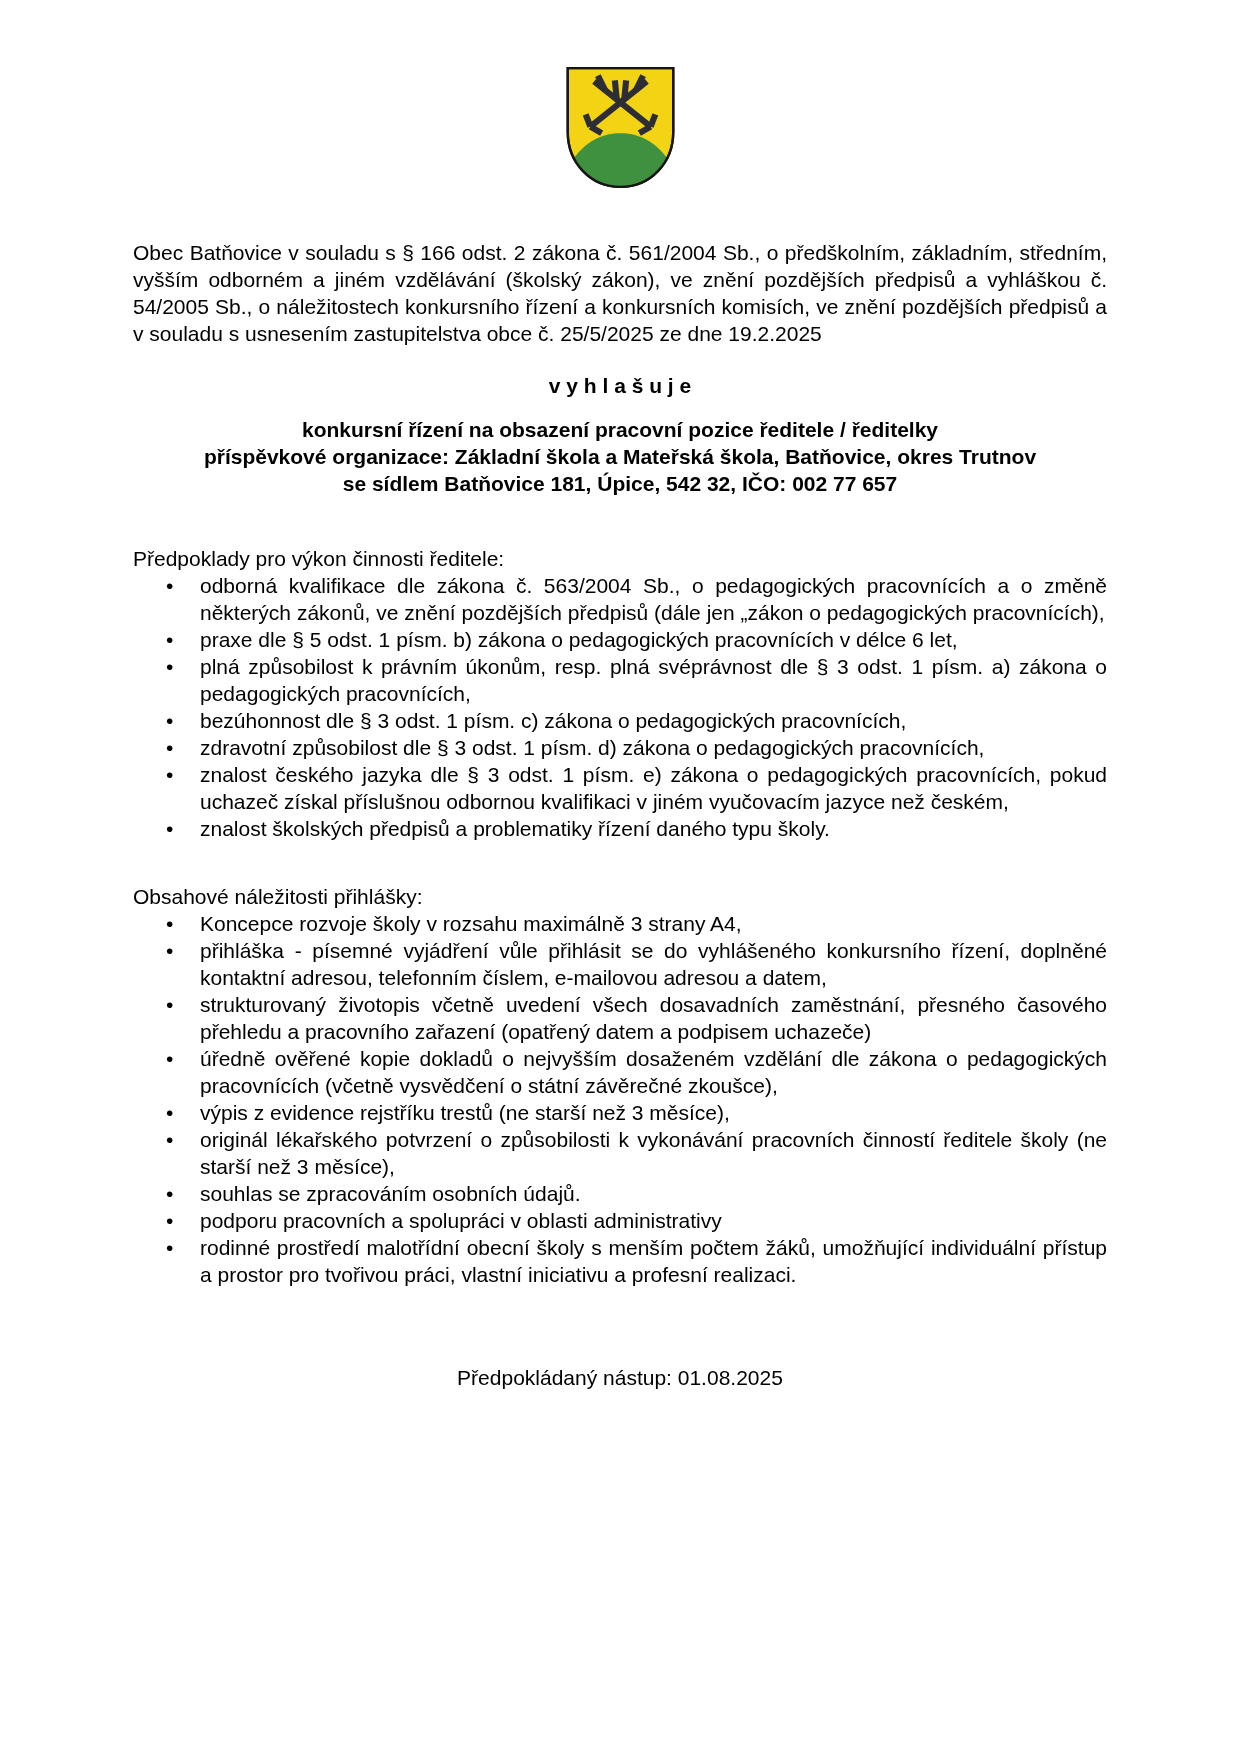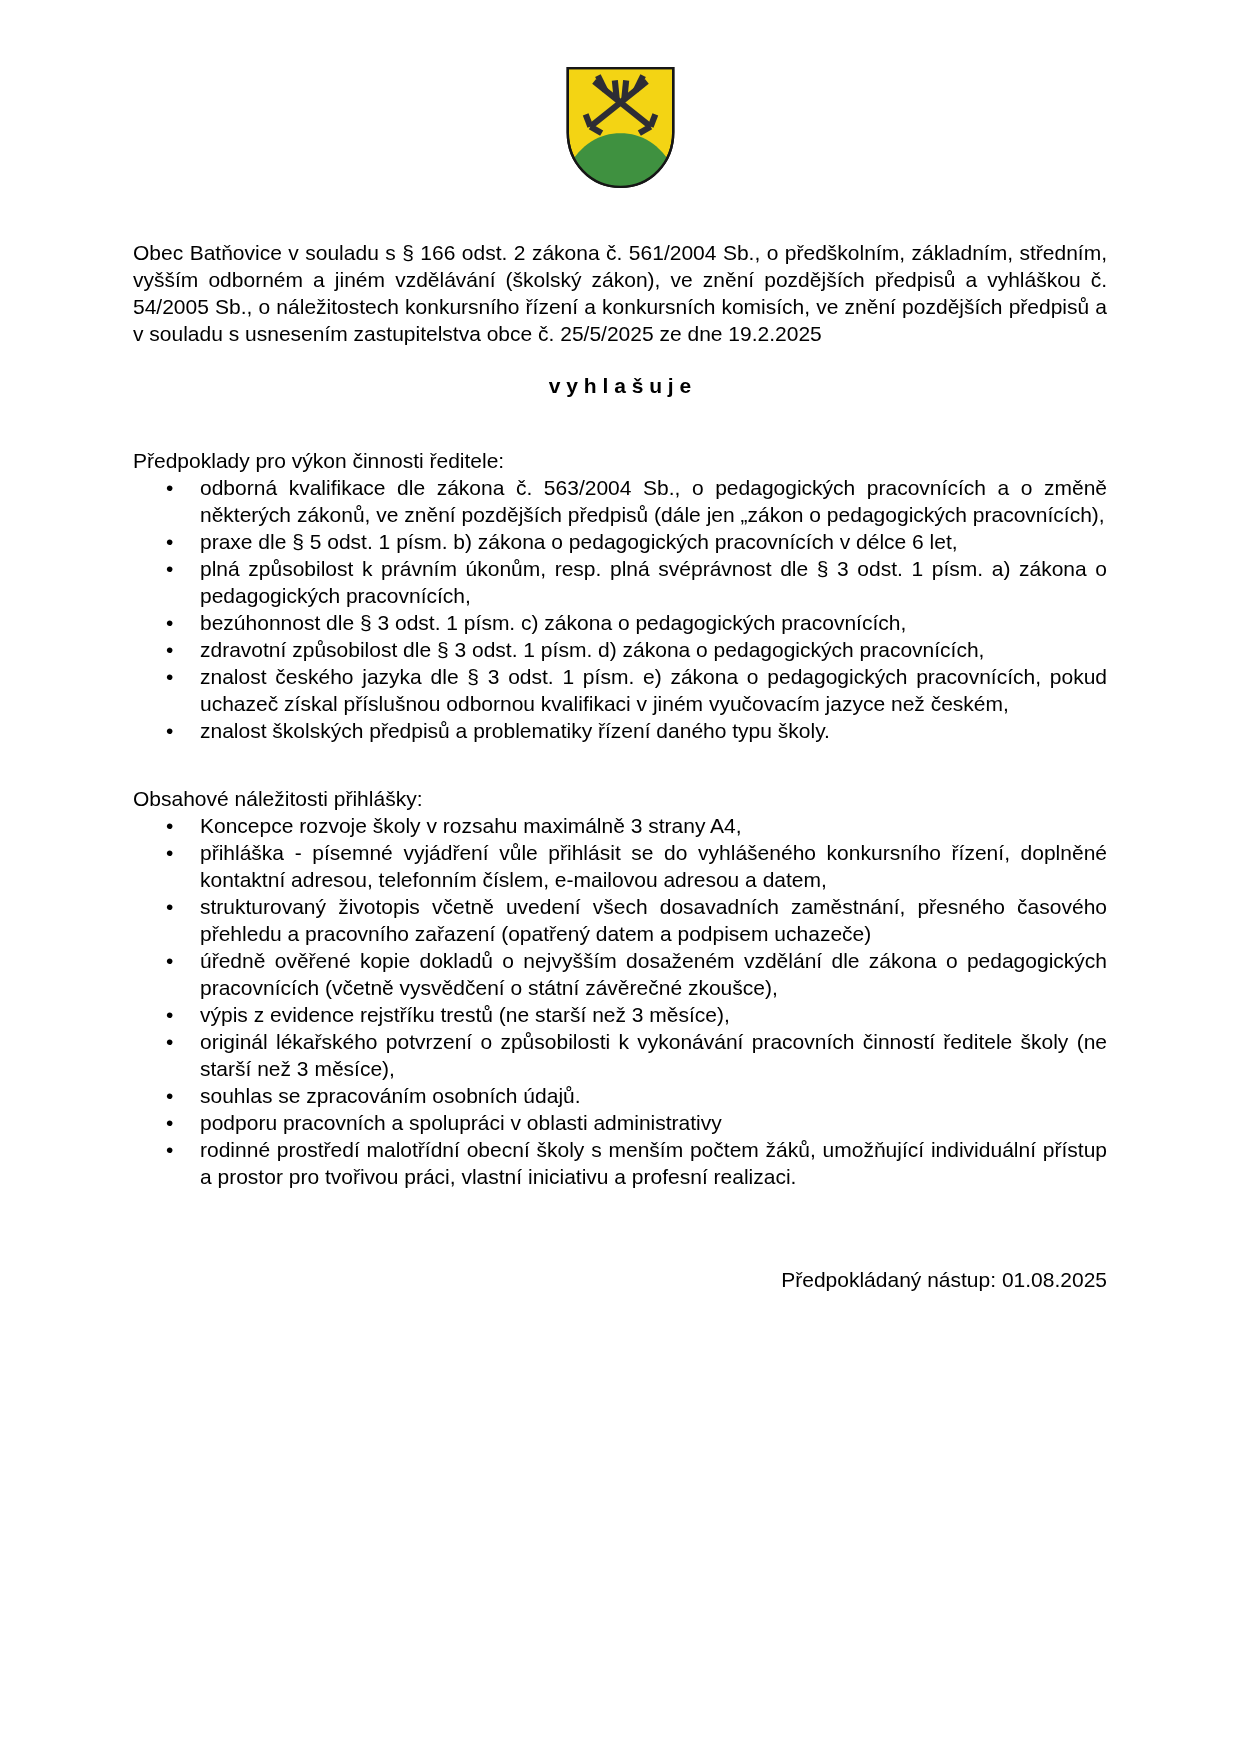--- a/index.html
+++ b/index.html
@@ -62,21 +62,21 @@
     content: "\2022";
     position: absolute;
     left: 33px;
     top: 0;
   }
   .list-1 { margin-top: 27px; }
   .list-2 { margin-top: 18px; }
   .list-3 { margin-top: 26px; }
   .footer-line {
     margin-top: 76px;
-    text-align: right;
+    text-align: center;
   }
 </style>
 </head>
 <body>
 
 <div class="page">
 
   <div class="crest-wrap">
     <svg width="113" height="127" viewBox="0 0 120 134">
       <defs>
@@ -99,20 +99,25 @@
         <path d="M28,66 L23,53"></path>
       </g>
       <path fill="none" d="M4,4 H116 V72 C116,104 92,130 60,130 C28,130 4,104 4,72 Z" stroke="#161616" stroke-width="2.5"></path>
     </svg>
   </div>
 
   <p class="intro">Obec Batňovice v souladu s § 166 odst. 2 zákona č. 561/2004 Sb., o předškolním, základním, středním, vyšším odborném a jiném vzdělávání (školský zákon), ve znění pozdějších předpisů a vyhláškou č. 54/2005 Sb., o náležitostech konkursního řízení a konkursních komisích, ve znění pozdějších předpisů a v souladu s usnesením zastupitelstva obce č. 25/5/2025 ze dne 19.2.2025</p>
 
   <div class="verb">v y h l a š u j e</div>
 
+  <div class="doc-title">
+    <div>konkursní řízení na obsazení pracovní pozice ředitele / ředitelky</div>
+    <div>příspěvkové organizace: Základní škola a Mateřská škola, Batňovice, okres Trutnov</div>
+    <div>se sídlem Batňovice 181, Úpice, 542 32, IČO: 002 77 657</div>
+  </div>
 
   <div class="section-heading h1">Předpoklady pro výkon činnosti ředitele:</div>
   <ul class="bullets list-1">
       <li>odborná kvalifikace dle zákona č. 563/2004 Sb., o pedagogických pracovnících a o změně některých zákonů, ve znění pozdějších předpisů (dále jen „zákon o pedagogických pracovnících),</li>
       <li>praxe dle § 5 odst. 1 písm. b) zákona o pedagogických pracovnících v délce 6 let,</li>
       <li>plná způsobilost k právním úkonům, resp. plná svéprávnost dle § 3 odst. 1 písm. a) zákona o pedagogických pracovnících,</li>
       <li>bezúhonnost dle § 3 odst. 1 písm. c) zákona o pedagogických pracovnících,</li>
       <li>zdravotní způsobilost dle § 3 odst. 1 písm. d) zákona o pedagogických pracovnících,</li>
       <li>znalost českého jazyka dle § 3 odst. 1 písm. e) zákona o pedagogických pracovnících, pokud uchazeč získal příslušnou odbornou kvalifikaci v jiném vyučovacím jazyce než českém,</li>
       <li>znalost školských předpisů a problematiky řízení daného typu školy.</li>

